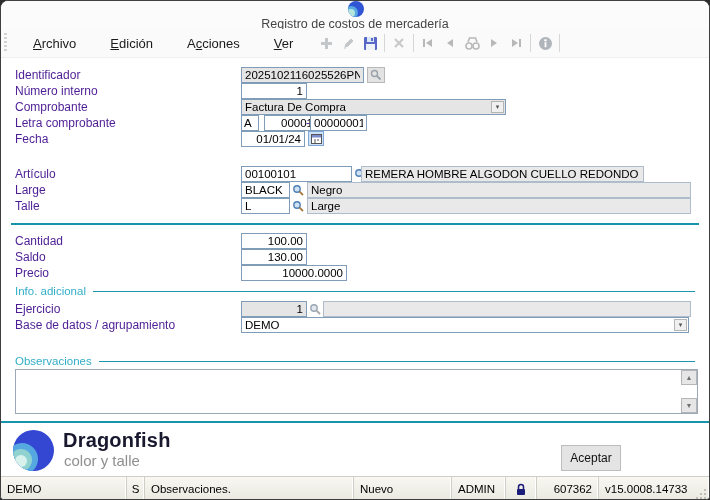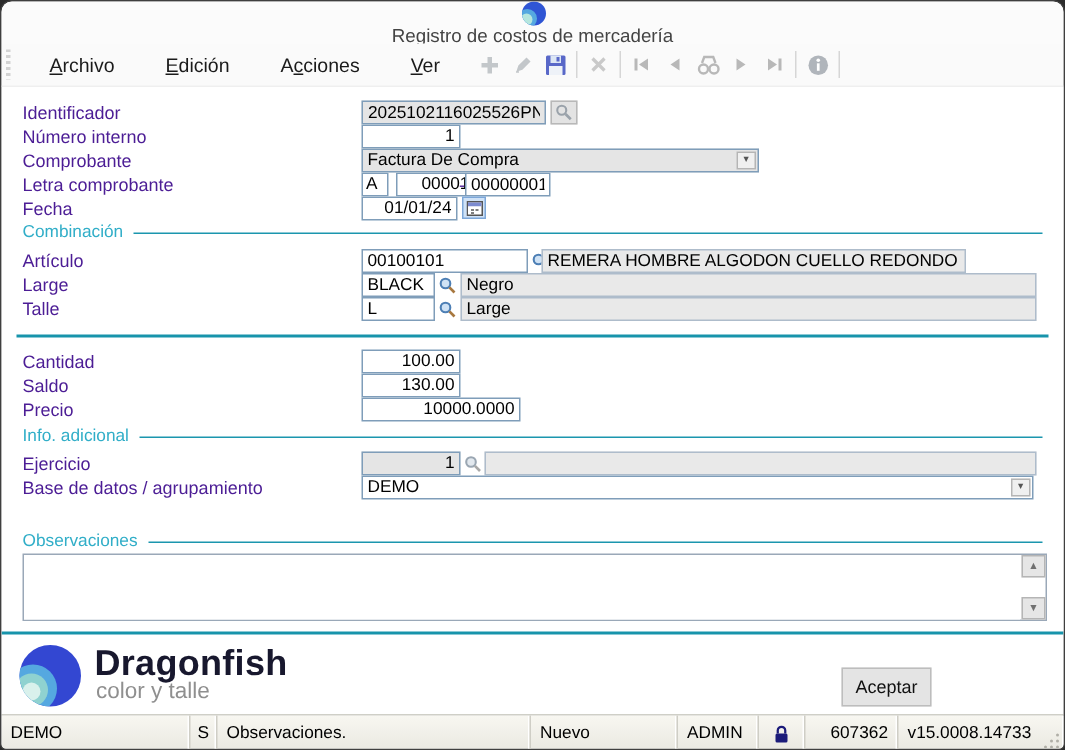--- a/index.html
+++ b/index.html
@@ -43,21 +43,21 @@
   .divider { position:absolute; left:10px; right:12px; border-top:2px solid #1794ab; }
   .obs-box { position:absolute; left:14px; top:311px; width:683px; height:45px; border:1px solid #9aa8b8; background:#fff; }
   .obs-text { position:absolute; inset:0 17px 0 0; border:none; resize:none; font-family:"Liberation Sans",sans-serif; font-size:11.5px; outline:none; }
   .sb-btn { position:absolute; right:0; width:16px; height:15px; background:#e6e6e6; border:1px solid #b5b5b5; font-size:7px; color:#707070; text-align:center; line-height:13px; }
   
   .footer { position:absolute; top:420px; left:0; right:0; height:55px; background:#ffffff; border-top:2px solid #1794ab; }
   .logo { position:absolute; left:12px; top:7px; width:41px; height:41px; border-radius:50%; background:#3347d2; overflow:hidden; }
   .logo .c2 { position:absolute; width:32px; height:32px; border-radius:50%; background:#55a8e0; left:-7px; top:13px; }
   .logo .c3 { position:absolute; width:22px; height:22px; border-radius:50%; background:#8fd2d0; left:-3px; top:19px; }
   .logo .c4 { position:absolute; width:12px; height:12px; border-radius:50%; background:#d9f1ec; left:2px; top:25px; }
-  .brand { position:absolute; left:62px; top:6px; font-size:24px; font-weight:bold; color:#18182e; letter-spacing:0.2px; }
+  .brand { position:absolute; left:62px; top:6px; font-size:20px; font-weight:bold; color:#18182e; letter-spacing:0.2px; }
   .tagline { position:absolute; left:63px; top:29px; font-size:15px; color:#8f8f8f; }
   .btn { position:absolute; top:22px; height:26px; background:#e4e4e4; border:1px solid #bdbdbd; font-size:12px; color:#111; font-family:"Liberation Sans",sans-serif; }
   .btn.accept { right:88px; width:60px; }
   .btn.cancel { right:12px; width:64px; }
   
   .statusbar { position:absolute; top:475px; left:0; right:0; height:25px; background:linear-gradient(#f8f7f1,#e9e8e1); border-top:1px solid #cfcfc7; display:flex; align-items:stretch; font-size:11.5px; color:#000; }
   .sb-cell { display:flex; align-items:center; padding:0 6px; border-right:1px solid #cfcec6; box-shadow:inset -1px 0 0 #ffffff; white-space:nowrap; overflow:hidden; }
   .sb-cell.right { justify-content:flex-end; }
   .rgrip { position:absolute; right:2px; bottom:2px; width:11px; height:11px; }
 </style>
@@ -189,24 +189,20 @@
       <input class="fld right" style="left: 240px; width: 64px;" value="01/01/24">
       <span class="cal-btn" style="left:307px;top:0">
           <svg width="11" height="11">
             <rect x="0.5" y="1.5" width="10" height="9" fill="#fff" stroke="#555"></rect>
             <rect x="1" y="2" width="9" height="2.5" fill="#7c8bd0"></rect>
             <path d="M3 7h2M6 7h2M3 9h2" stroke="#555"></path>
           </svg>
         </span>
     </div>
 
-    <div class="sec-hdr" style="top:91px">
-      <span class="sec-txt">Combinación</span>
-        <span class="sec-line"></span>
-    </div>
 
     <div class="row" style="top:108px">
       <span class="lbl">Artículo</span>
       <input class="fld" style="left: 240px; width: 111px;" value="00100101">
       <span class="mag-free" style="left:352px;top:0">
           <svg width="13" height="13">
             <circle cx="5" cy="5" r="3.2" fill="#cfe2f5" stroke="#4d7fb5" stroke-width="1.4"></circle>
             <line x1="7.6" y1="7.6" x2="11" y2="11" stroke="#a8783f" stroke-width="1.8"></line>
           </svg>
         </span>

